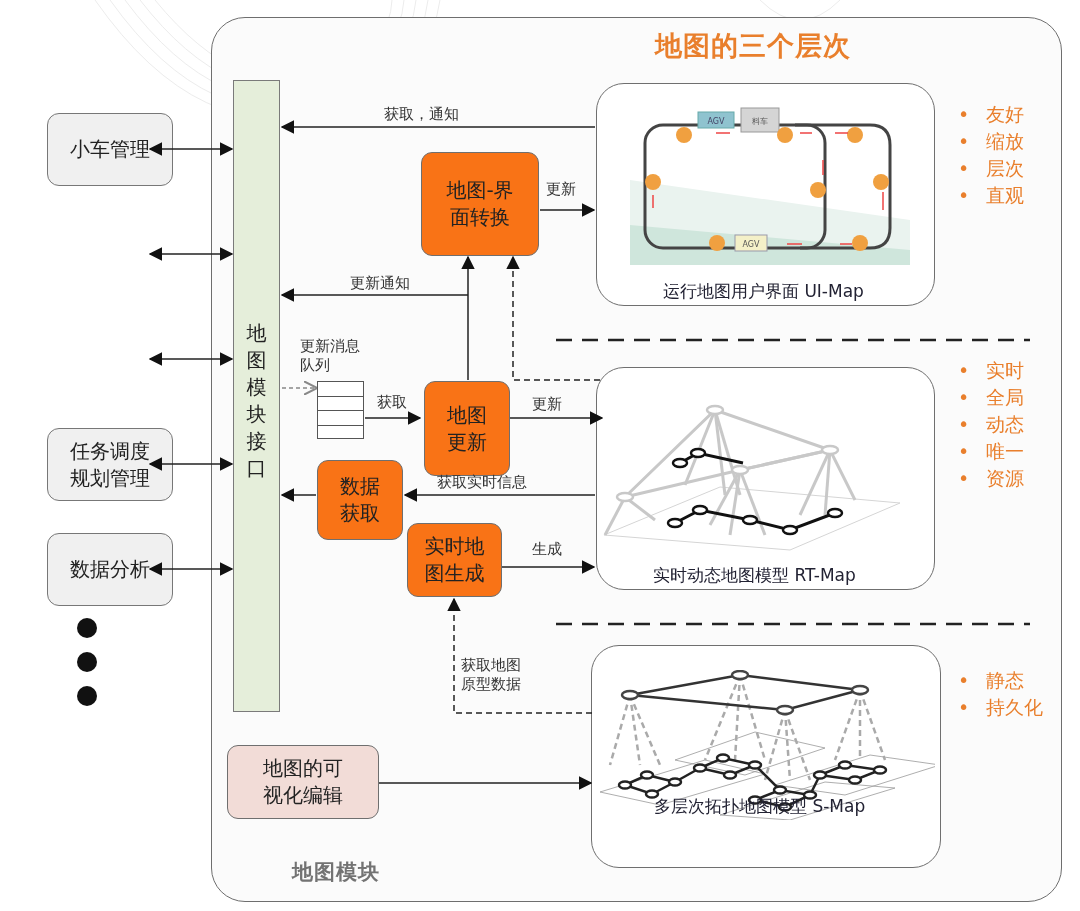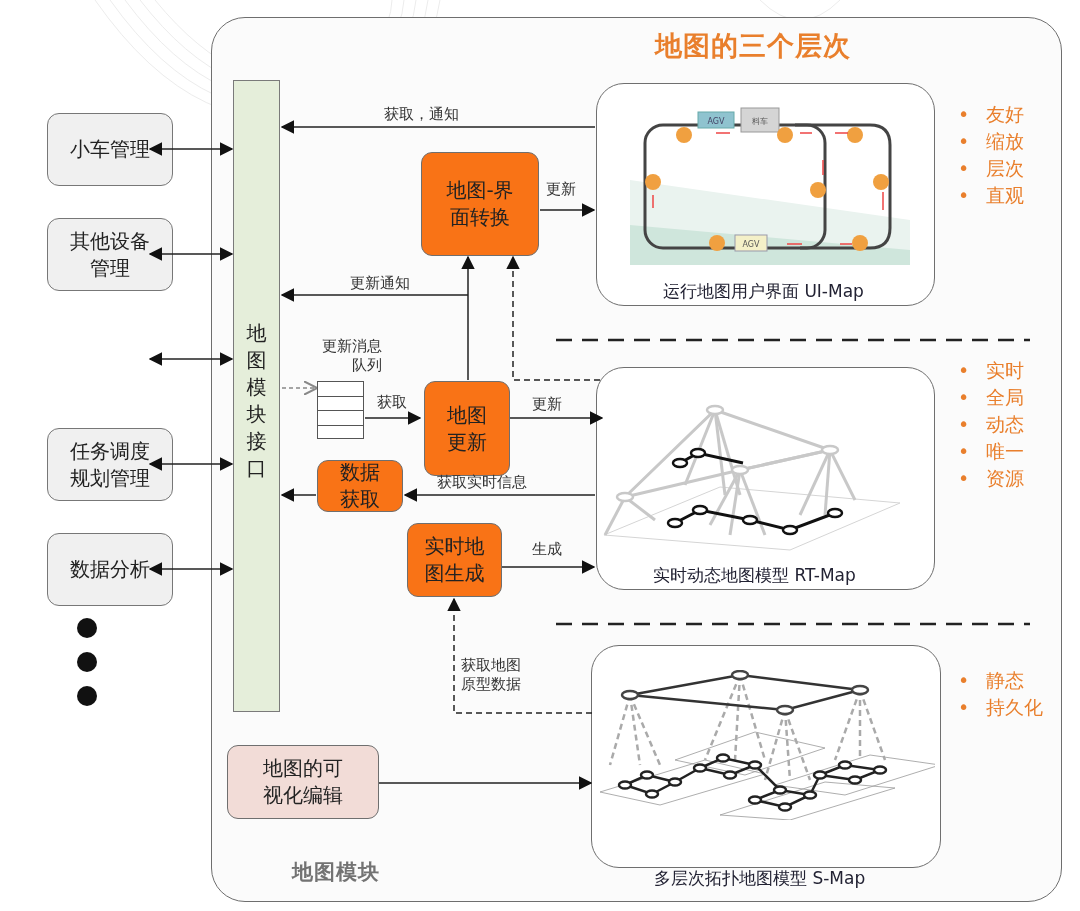--- a/index.html
+++ b/index.html
@@ -10,21 +10,21 @@
   #diagram { position: absolute; left: 0; top: 0; width: 1080px; height: 911px; }
   .main-panel { left: 211px; top: 17px; width: 851px; height: 885px; border: 1.5px solid #6e6e6e; border-radius: 34px; background: #fbfbfb; }
   .ext-box { left: 23px; width: 126px; height: 73px; border: 1.5px solid #777; border-radius: 12px; background: #f0f0f0; display: flex; align-items: center; justify-content: center; text-align: center; font-size: 20px; line-height: 27px; color: #222; white-space: pre-line; margin-left: 24px; }
   .iface { left: 233px; top: 80px; width: 47px; height: 632px; border: 1.5px solid #7a7a7a; background: #e5eeda; }
   .iface-label { left: 233px; top: 320px; width: 47px; text-align: center; font-size: 20px; line-height: 27px; color: #222; white-space: pre-line; }
   .proc { border: 1.5px solid #6f6f6f; border-radius: 11px; background: #f97316; display: flex; align-items: center; justify-content: center; text-align: center; font-size: 20px; line-height: 27px; color: #222; white-space: pre-line; }
   .edit-box { background: #f2dcd7; }
   .map-panel { border: 1.5px solid #6f6f6f; border-radius: 28px; background: #ffffff; }
   .map-caption { font-size: 17px; color: #223; white-space: nowrap; }
   .edge-label { font-size: 15px; color: #333; white-space: pre-line; line-height: 19px; }
-  .queue-label { font-size: 15px; color: #333; text-align: right; line-height: 19px; white-space: pre-line; }
+  .queue-label { font-size: 15px; color: #333; text-align: left; line-height: 19px; white-space: pre-line; }
   .queue { left: 317px; top: 381px; width: 47px; height: 58px; border: 1.5px solid #555; background: #fff; }
   .queue div { height: 14.5px; border-bottom: 1px solid #555; }
   .queue div:last-child { border-bottom: none; }
   .title-orange { left: 655px; top: 28px; font-size: 27px; font-weight: bold; color: #e97f2c; letter-spacing: 1px; }
   .title-green { left: 292px; top: 858px; font-size: 21px; font-weight: bold; color: #737373; letter-spacing: 1px; }
   .bullets { font-size: 19px; color: #e97f2c; line-height: 27px; }
   .bullets li { list-style: none; }
   .bullets li::before { content: "\2022"; display: inline-block; width: 28px; color: #e97f2c; }
   .dots { left: 77px; width: 20px; height: 20px; border-radius: 50%; background: #111; }
 </style>
@@ -43,22 +43,20 @@
 </svg>
 
 <div id="diagram">
 
   <div class="abs main-panel"></div>
 
   <div class="abs title-orange">地图的三个层次</div>
   <div class="abs title-green">地图模块</div>
 
   <div class="abs ext-box" style="top:113px">小车管理</div>
-  <div class="abs ext-box" style="top:218px">其他设备
-管理</div>
   <div class="abs ext-box" style="top:428px">任务调度
 规划管理</div>
   <div class="abs ext-box" style="top:533px">数据分析</div>
 
   <div class="abs dots" style="top:618px"></div>
   <div class="abs dots" style="top:652px"></div>
   <div class="abs dots" style="top:686px"></div>
 
   <div class="abs iface"></div>
   <div class="abs iface-label">地
@@ -197,21 +195,21 @@
         <ellipse cx="190" cy="137" rx="6" ry="3.5"></ellipse>
       <ellipse cx="225" cy="105" rx="6" ry="3.5"></ellipse>
         <ellipse cx="250" cy="95" rx="6" ry="3.5"></ellipse>
         <ellipse cx="285" cy="100" rx="6" ry="3.5"></ellipse>
         <ellipse cx="260" cy="110" rx="6" ry="3.5"></ellipse>
     </g>
   </svg>
 
   <div class="abs map-caption" style="left:663px;top:280px">运行地图用户界面 UI-Map</div>
   <div class="abs map-caption" style="left:653px;top:564px">实时动态地图模型 RT-Map</div>
-  <div class="abs map-caption" style="left:654px;top:867px">多层次拓扑地图模型 S-Map</div>
+  <div class="abs map-caption" style="left:654px;top:795px">多层次拓扑地图模型 S-Map</div>
 
   <ul class="abs bullets" style="left:958px;top:101px">
     <li>友好</li>
     <li>缩放</li>
     <li>层次</li>
     <li>直观</li>
   </ul>
   <ul class="abs bullets" style="left:958px;top:357px">
     <li>实时</li>
     <li>全局</li>
@@ -257,21 +255,21 @@
       <line x1="556" y1="340" x2="1030" y2="340" stroke-width="2.5" stroke-dasharray="16,10"></line>
       <line x1="556" y1="624" x2="1030" y2="624" stroke-width="2.5" stroke-dasharray="16,10"></line>
     </g>
     <line x1="282" y1="388" x2="316" y2="388" stroke="#888" stroke-width="1.5" stroke-dasharray="4,3" marker-end="url(#ao)"></line>
   </svg>
 
   <div class="abs proc" style="left:421px;top:152px;width:118px;height:104px">地图-界
 面转换</div>
   <div class="abs proc" style="left:424px;top:381px;width:86px;height:95px">地图
 更新</div>
-  <div class="abs proc" style="left:317px;top:460px;width:86px;height:52px">数据
+  <div class="abs proc" style="left:317px;top:460px;width:86px;height:80px">数据
 获取</div>
   <div class="abs proc" style="left:407px;top:523px;width:95px;height:74px">实时地
 图生成</div>
   <div class="abs proc edit-box" style="left:227px;top:745px;width:152px;height:74px">地图的可
 视化编辑</div>
 
   <div class="abs queue-label" style="left:300px;top:337px;width:82px">更新消息
 队列</div>
   <div class="abs queue">
     <div></div>

